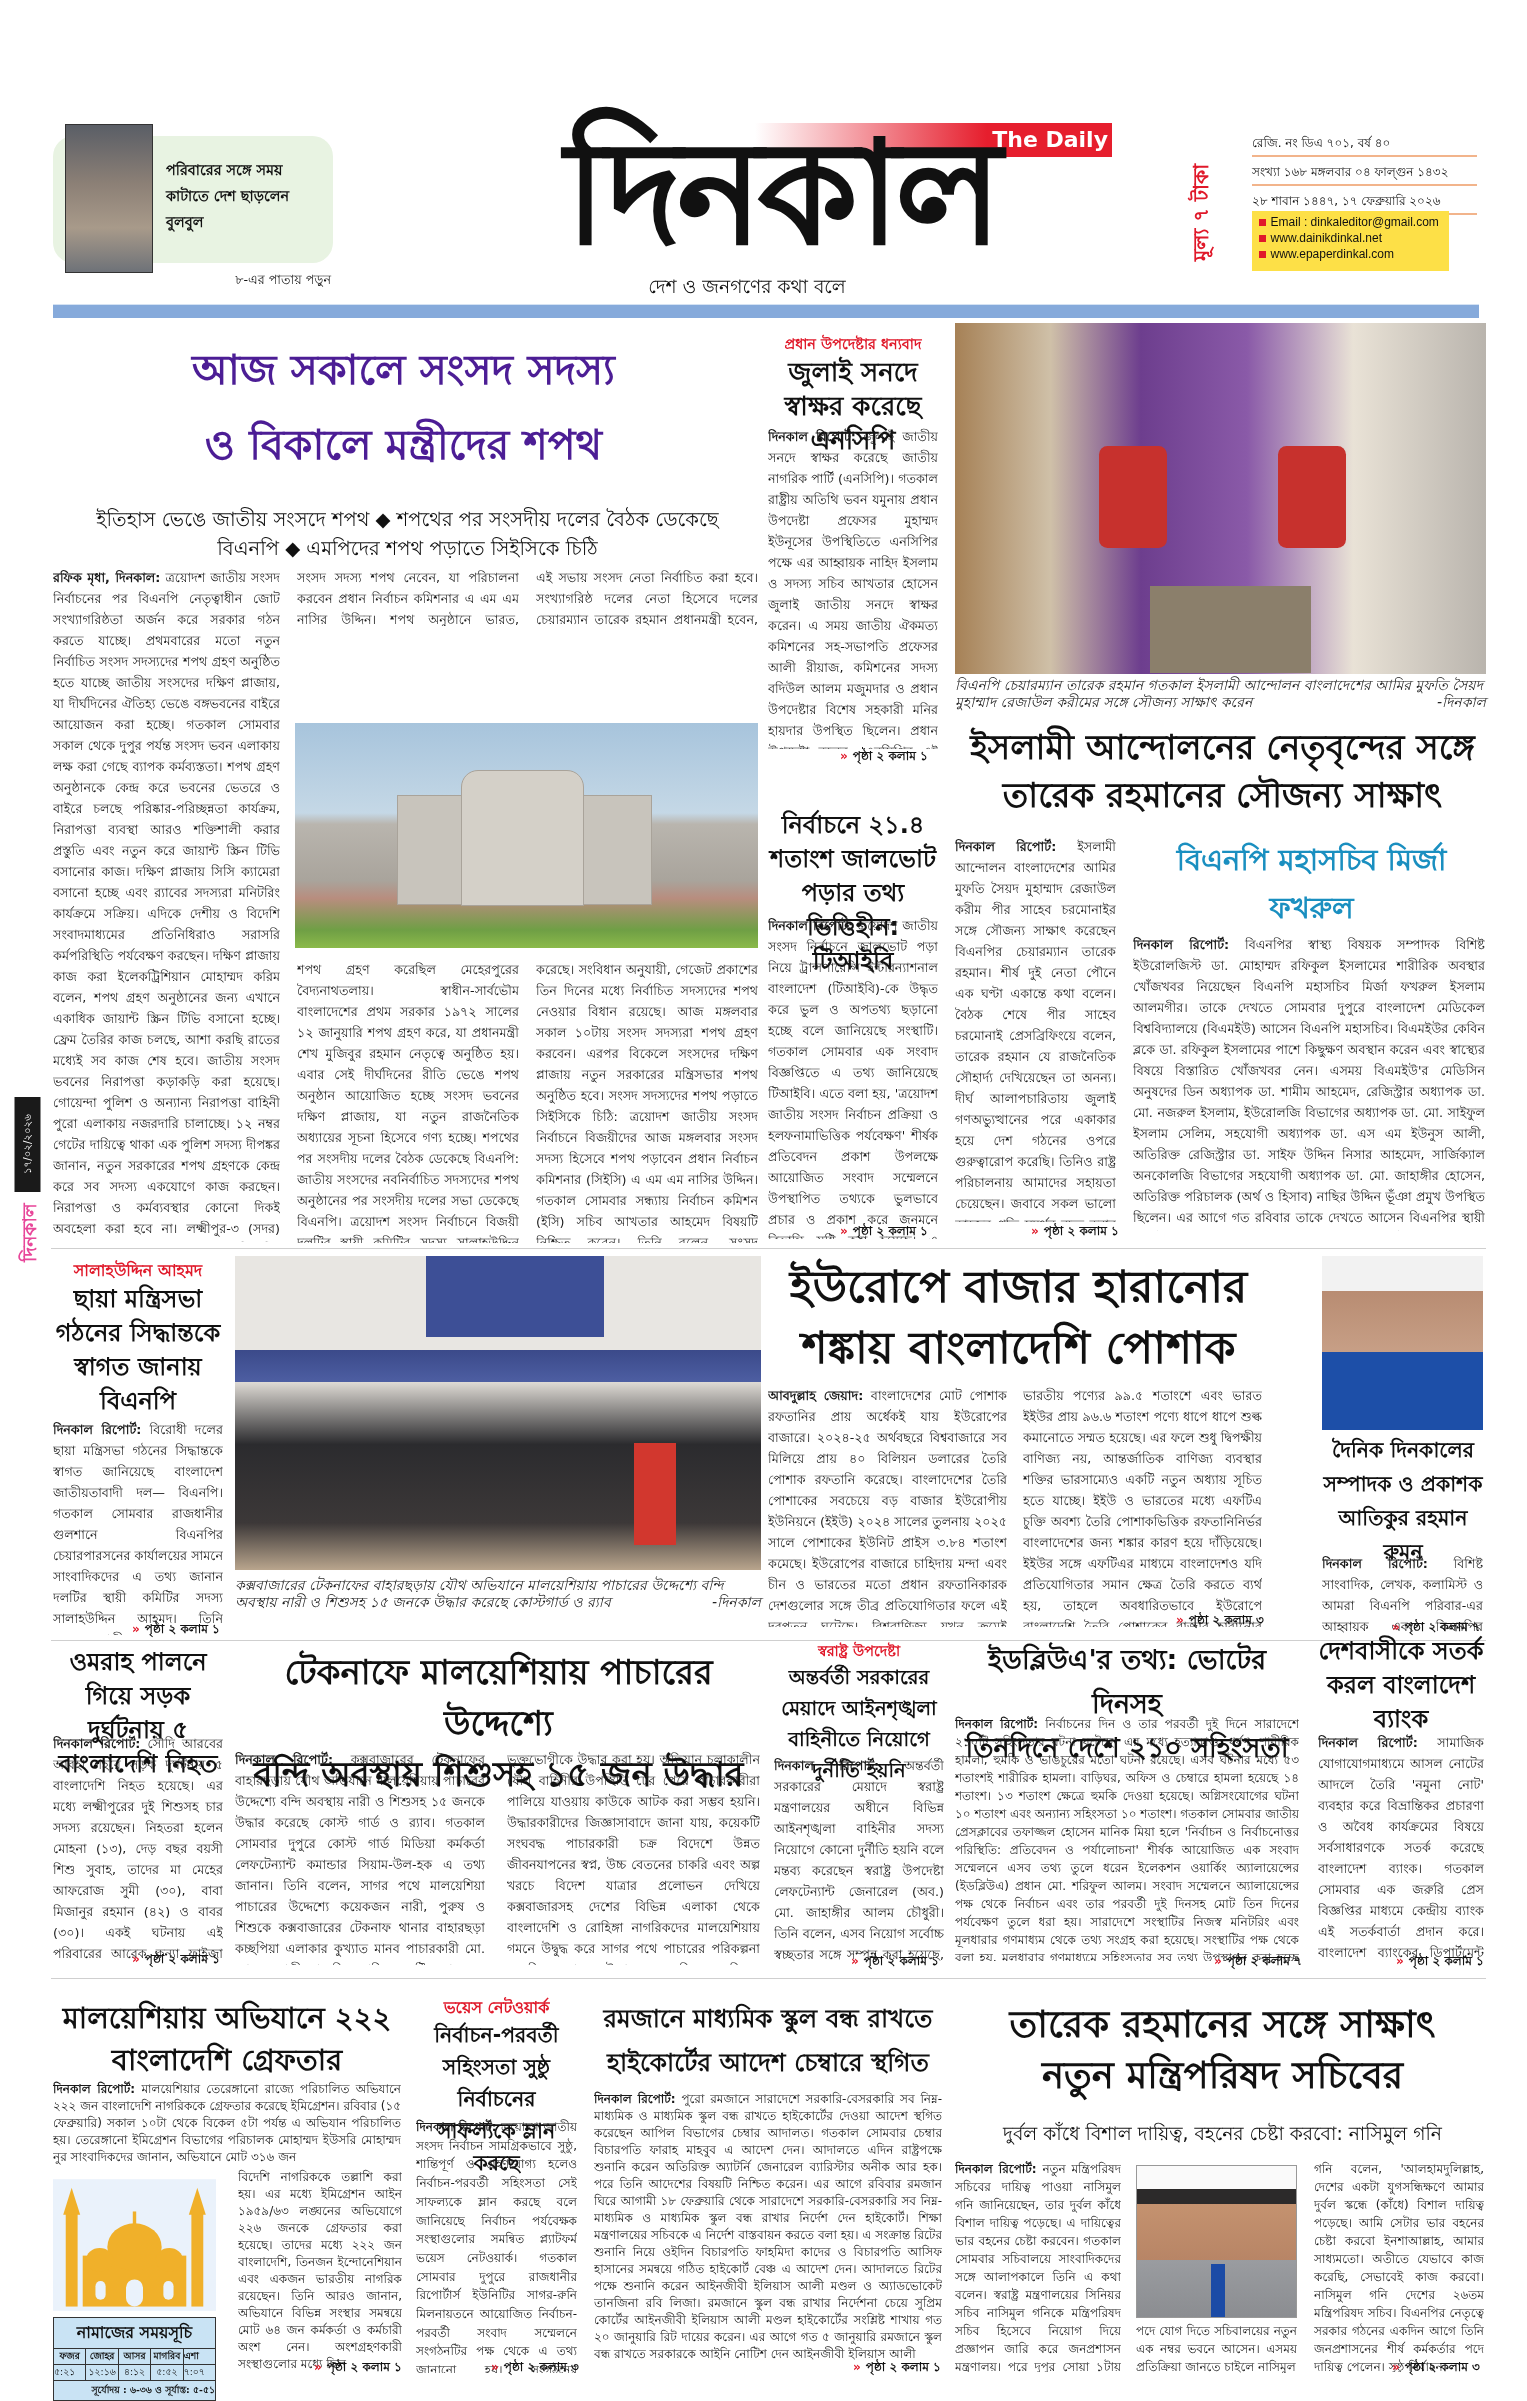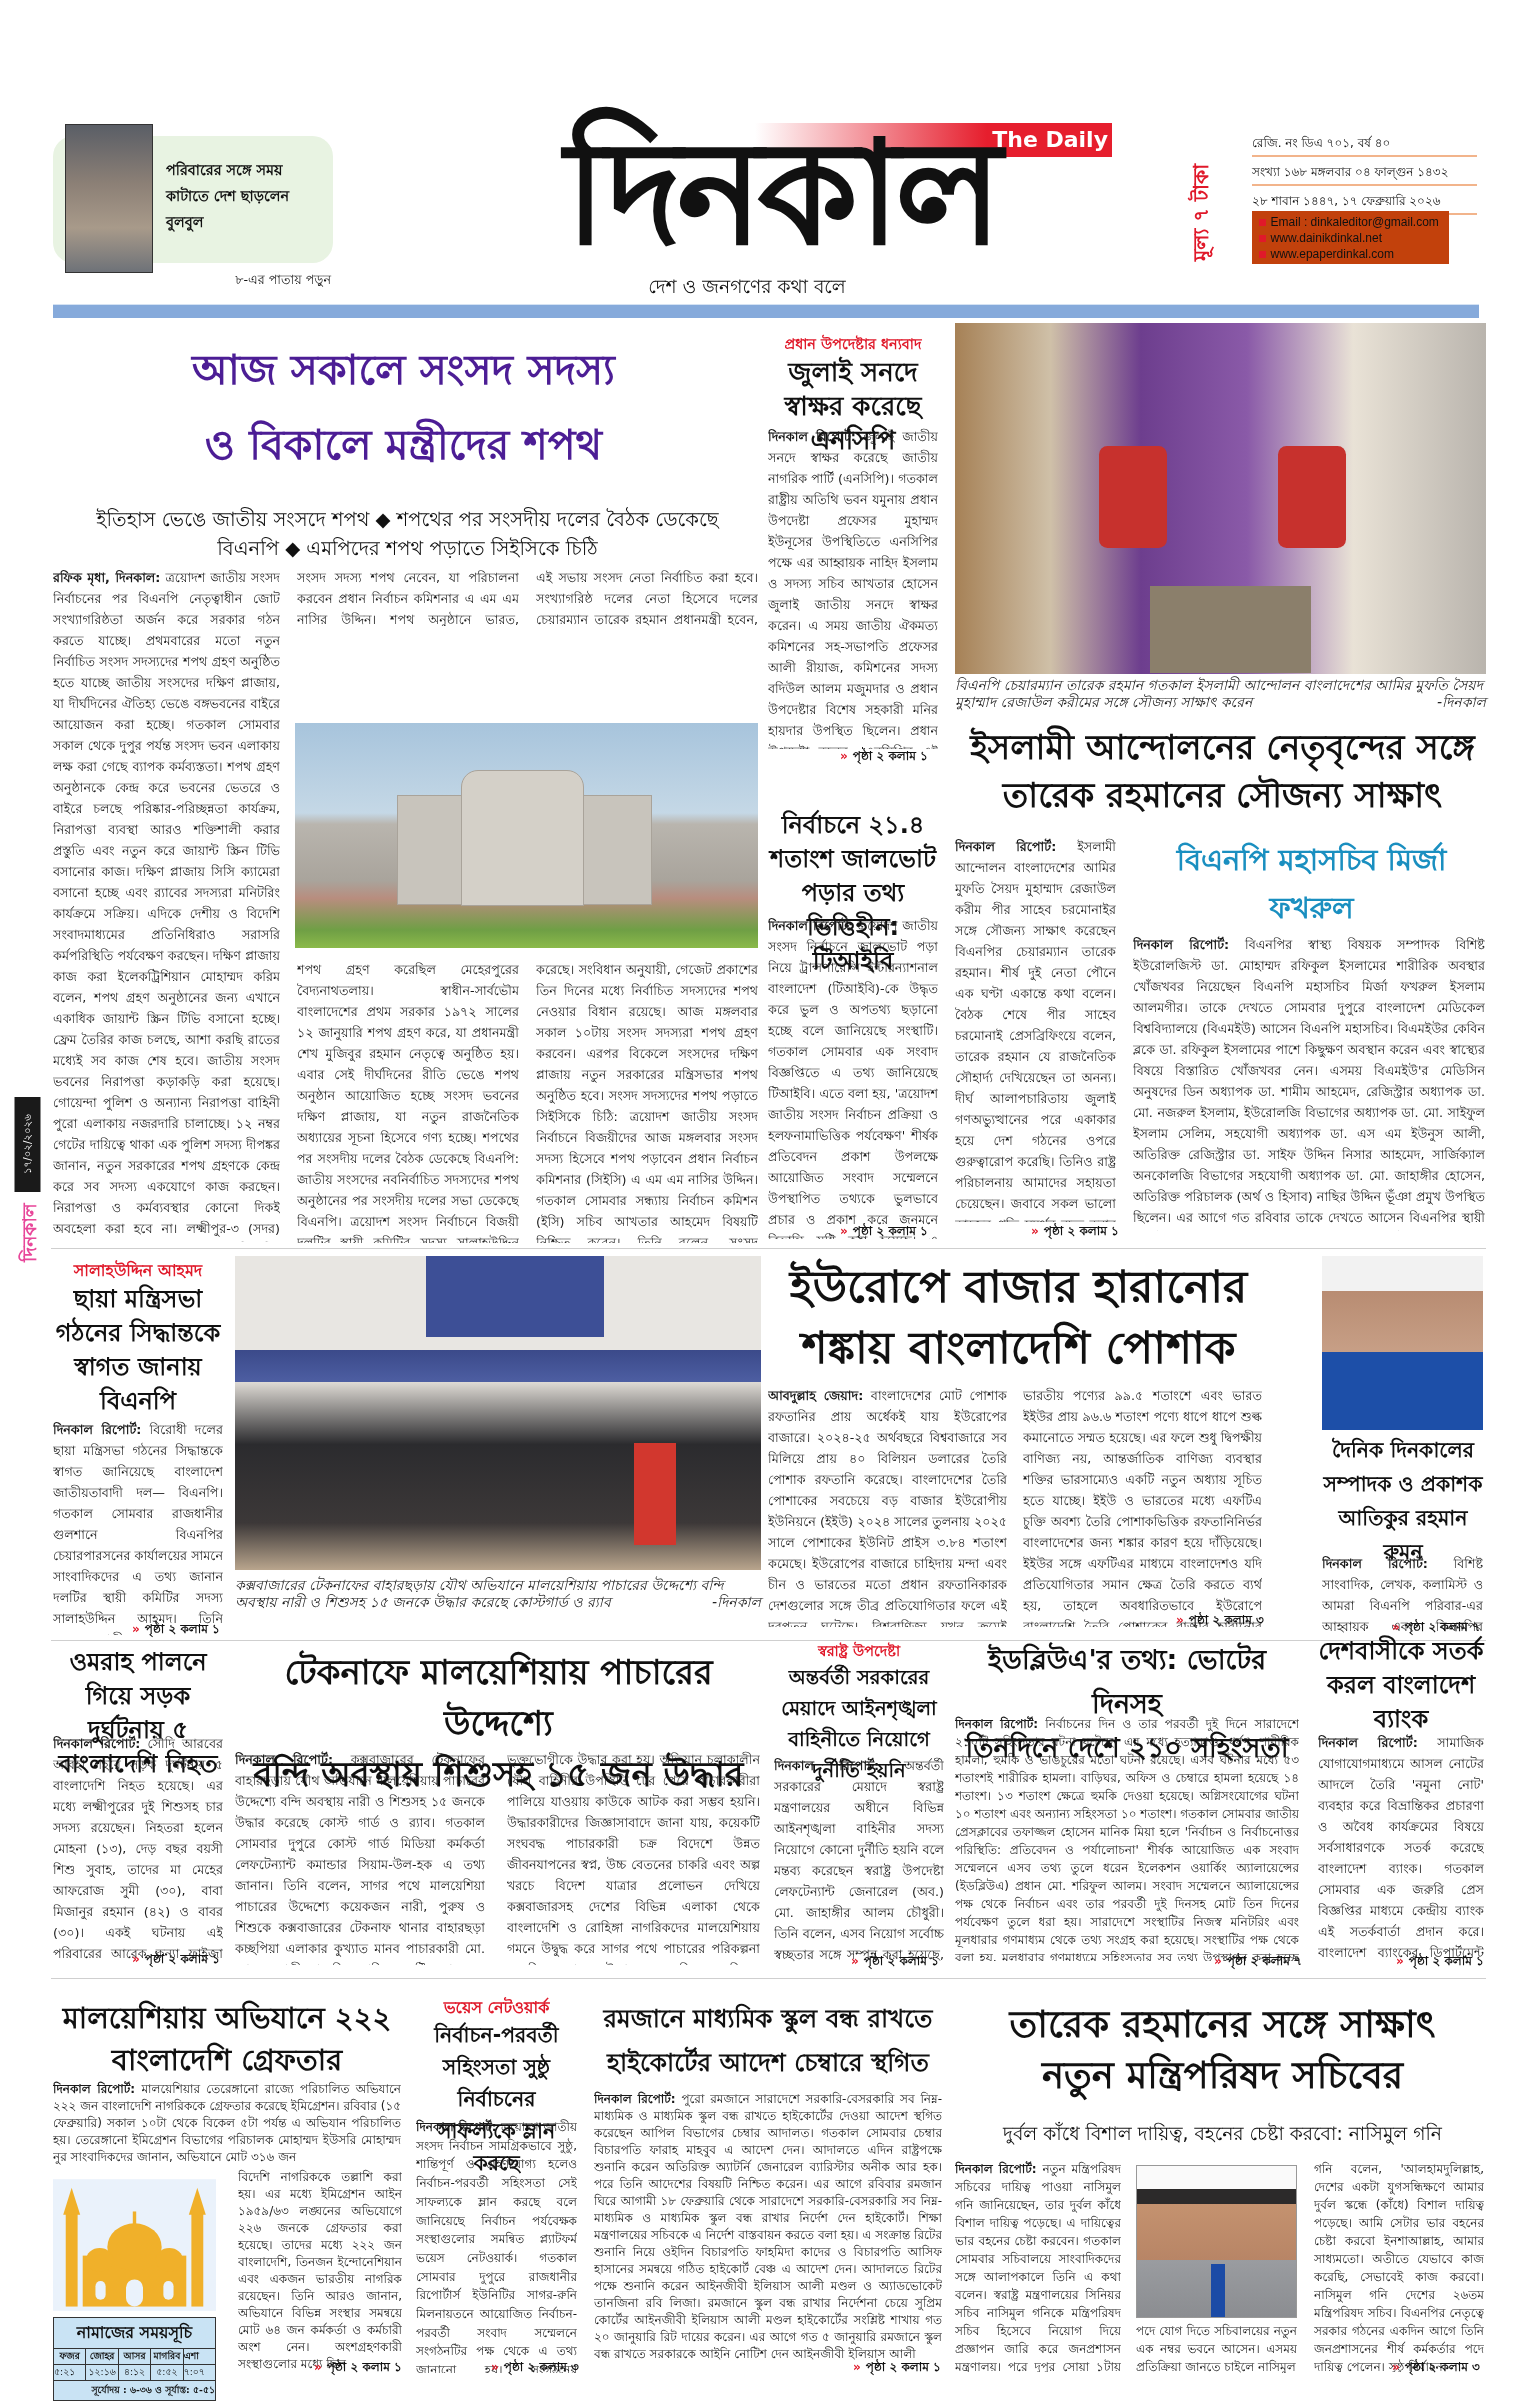--- a/index.html
+++ b/index.html
@@ -19,21 +19,21 @@
 #mast-photo{left:65px;top:124px;width:88px;height:149px;background:linear-gradient(180deg,#5a5e66 0%,#8c8076 40%,#a89a8a 70%,#6e7278 100%);border:0.8px solid #333}
 #mast-teaser{left:166px;top:157px;width:157px;font-size:14.4px;line-height:26px;font-weight:700}
 #mast-teaser-more{left:136px;top:270px;width:195px;font-size:12.7px;text-align:right}
 #logo{left:454px;top:110px;width:654px;height:166px;font-size:144px;font-weight:900;line-height:166px;letter-spacing:-5.1px;color:#111;text-align:center}
 #logo-band{left:755px;top:123px;width:357px;height:34px;background:linear-gradient(90deg,rgba(230,25,45,0) 0%,#e61e2d 65%)}
 #logo-en{left:917px;top:123px;width:191px;height:34px;color:#fff;font-weight:700;font-size:22px;text-align:right;line-height:34px}
 #tagline{left:552px;top:273px;width:390px;font-size:18.7px;text-align:center}
 #price{left:1184px;top:140px;width:34px;height:144px;writing-mode:vertical-rl;transform:rotate(180deg);color:#e0192a;font-size:20.4px;font-weight:700;text-align:center}
 #info{left:1252px;top:132px;width:225px}
 .info-line{font-size:12px;line-height:23px;border-bottom:2.5px solid #f2b48b;margin-bottom:4.2px}
-#contact{left:1252px;top:211px;width:197px;height:53px;background:#c2410c;padding:3.4px 6.8px;font-family:"Liberation Sans",sans-serif;font-size:12px;line-height:16px}
+#contact{left:1252px;top:211px;width:197px;height:60px;background:#fde047;padding:3.4px 6.8px;font-family:"Liberation Sans",sans-serif;font-size:12px;line-height:16px}
 .sq{display:inline-block;width:7.6px;height:7.6px;background:#e0192a;margin-right:4.2px}
 #top-bar{left:53px;top:304px;width:1426px;height:13.6px;background:#86aadb;border-top:1.7px solid #d4e2f3}
 
 #side-date{left:15.3px;top:1097px;width:25.5px;height:95px;background:#1a1a1a;color:#fff;font-size:10.2px;writing-mode:vertical-rl;transform:rotate(180deg);text-align:center;line-height:25.5px}
 #side-logo{left:15.3px;top:1199px;width:25.5px;height:68px;color:#e8479a;font-size:18.7px;font-weight:900;writing-mode:vertical-rl;transform:rotate(180deg);text-align:center}
 </style>
 </head>
 <body>
 
 <div class="abs" id="mast-photo-box"></div>

